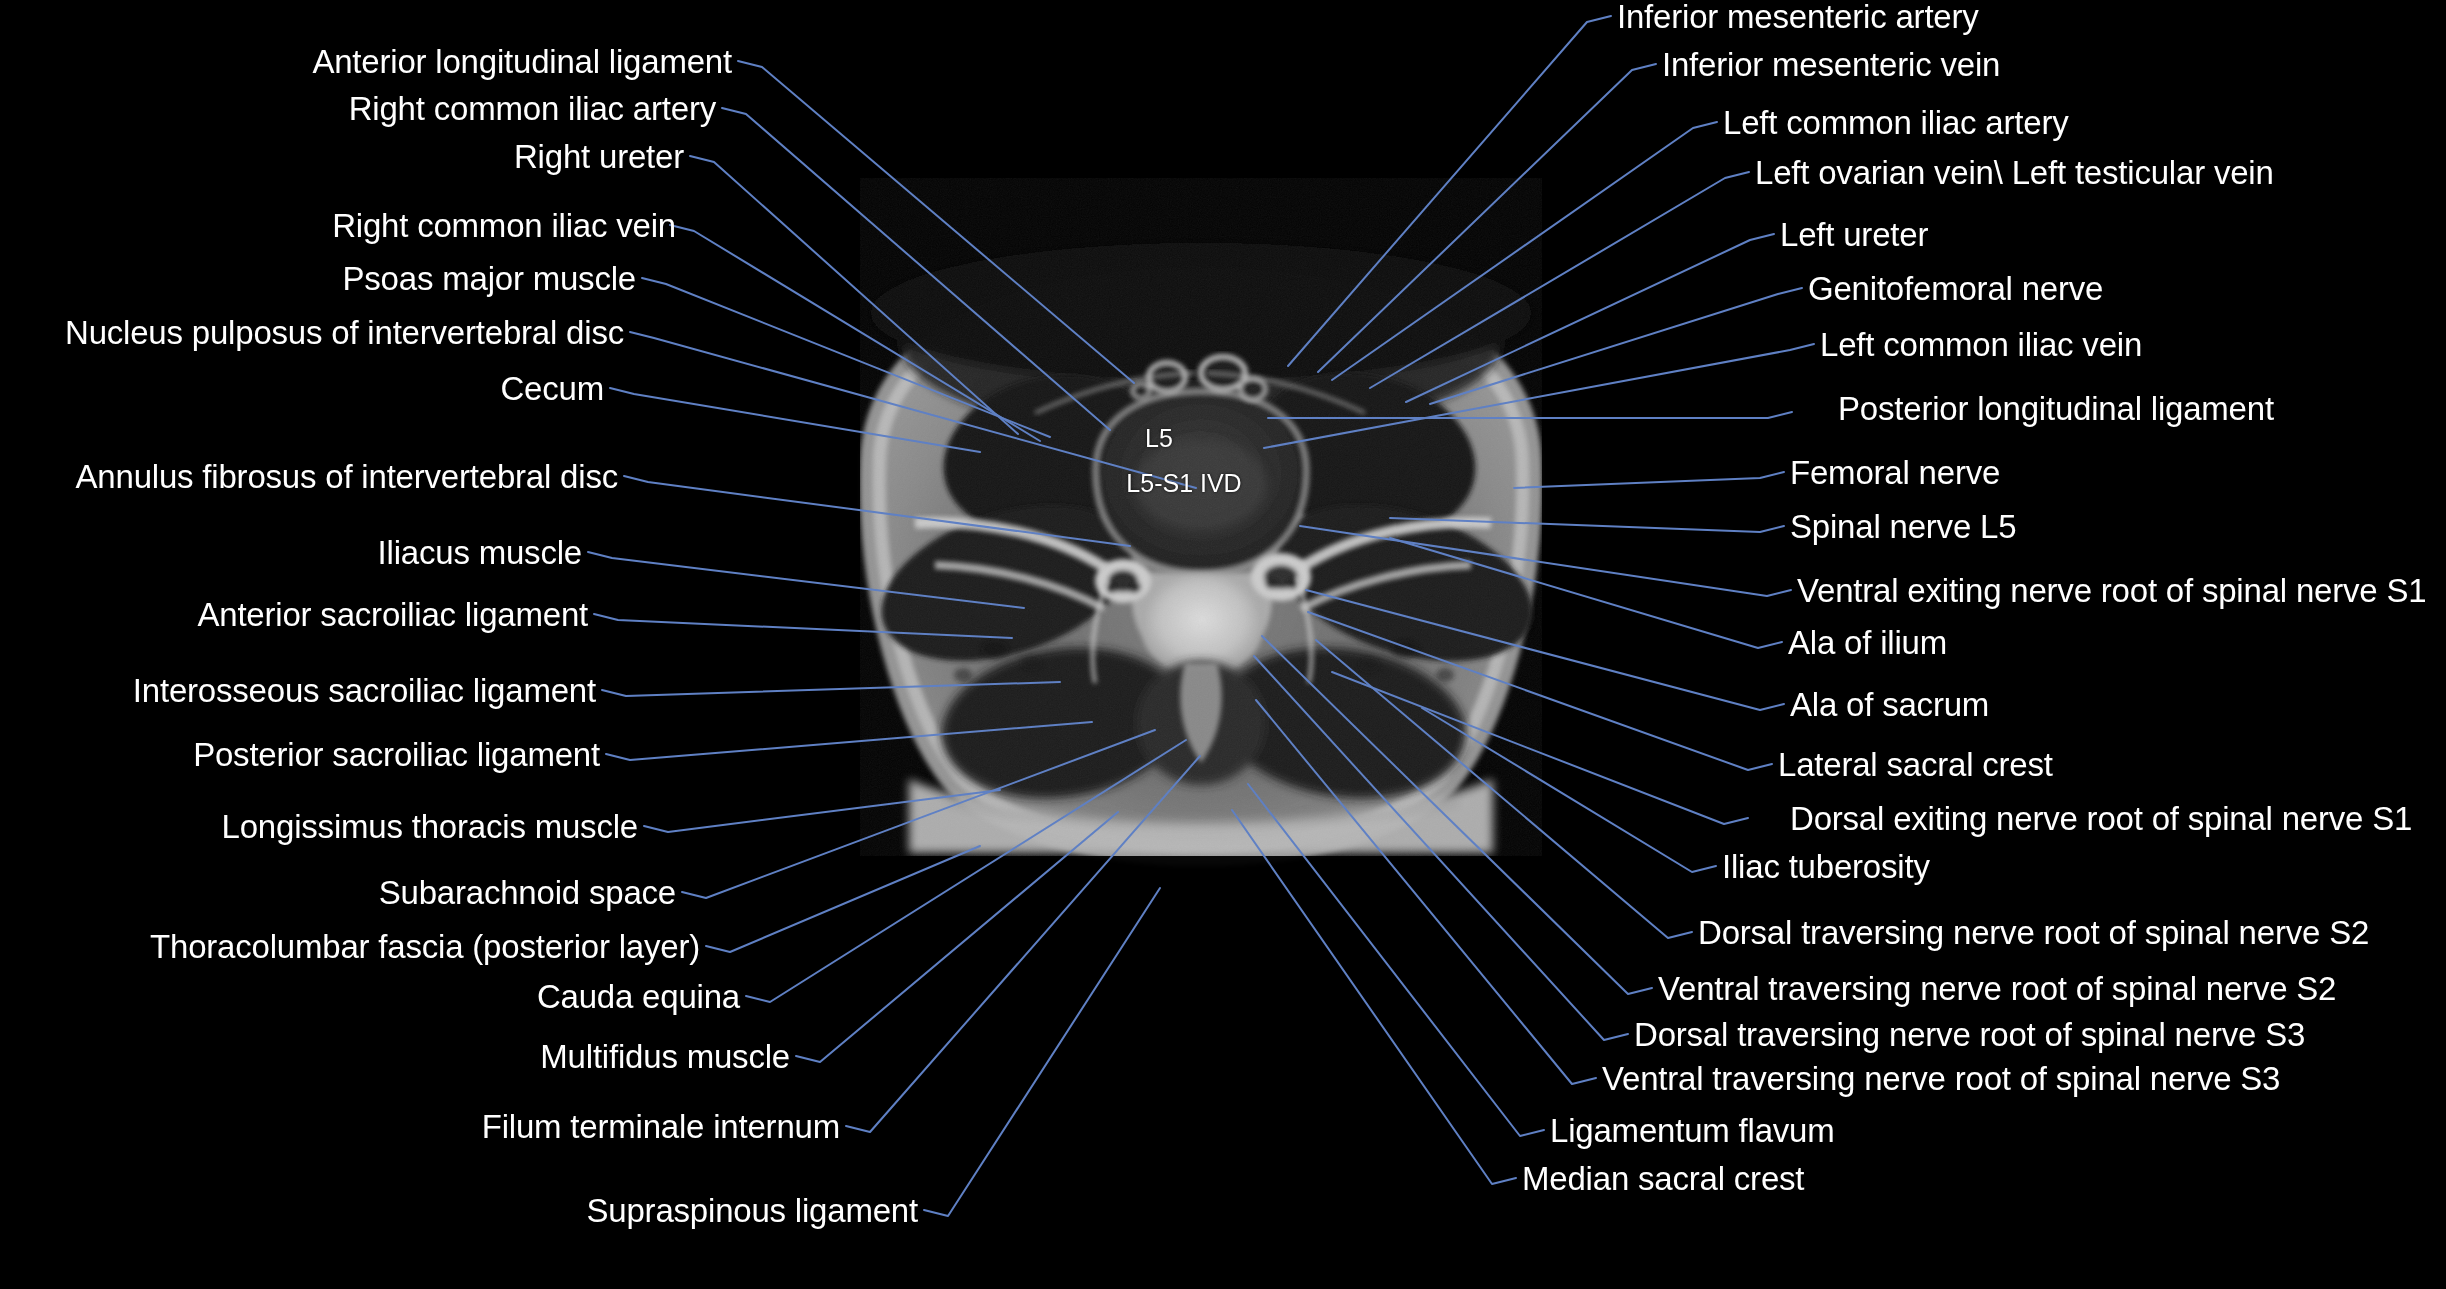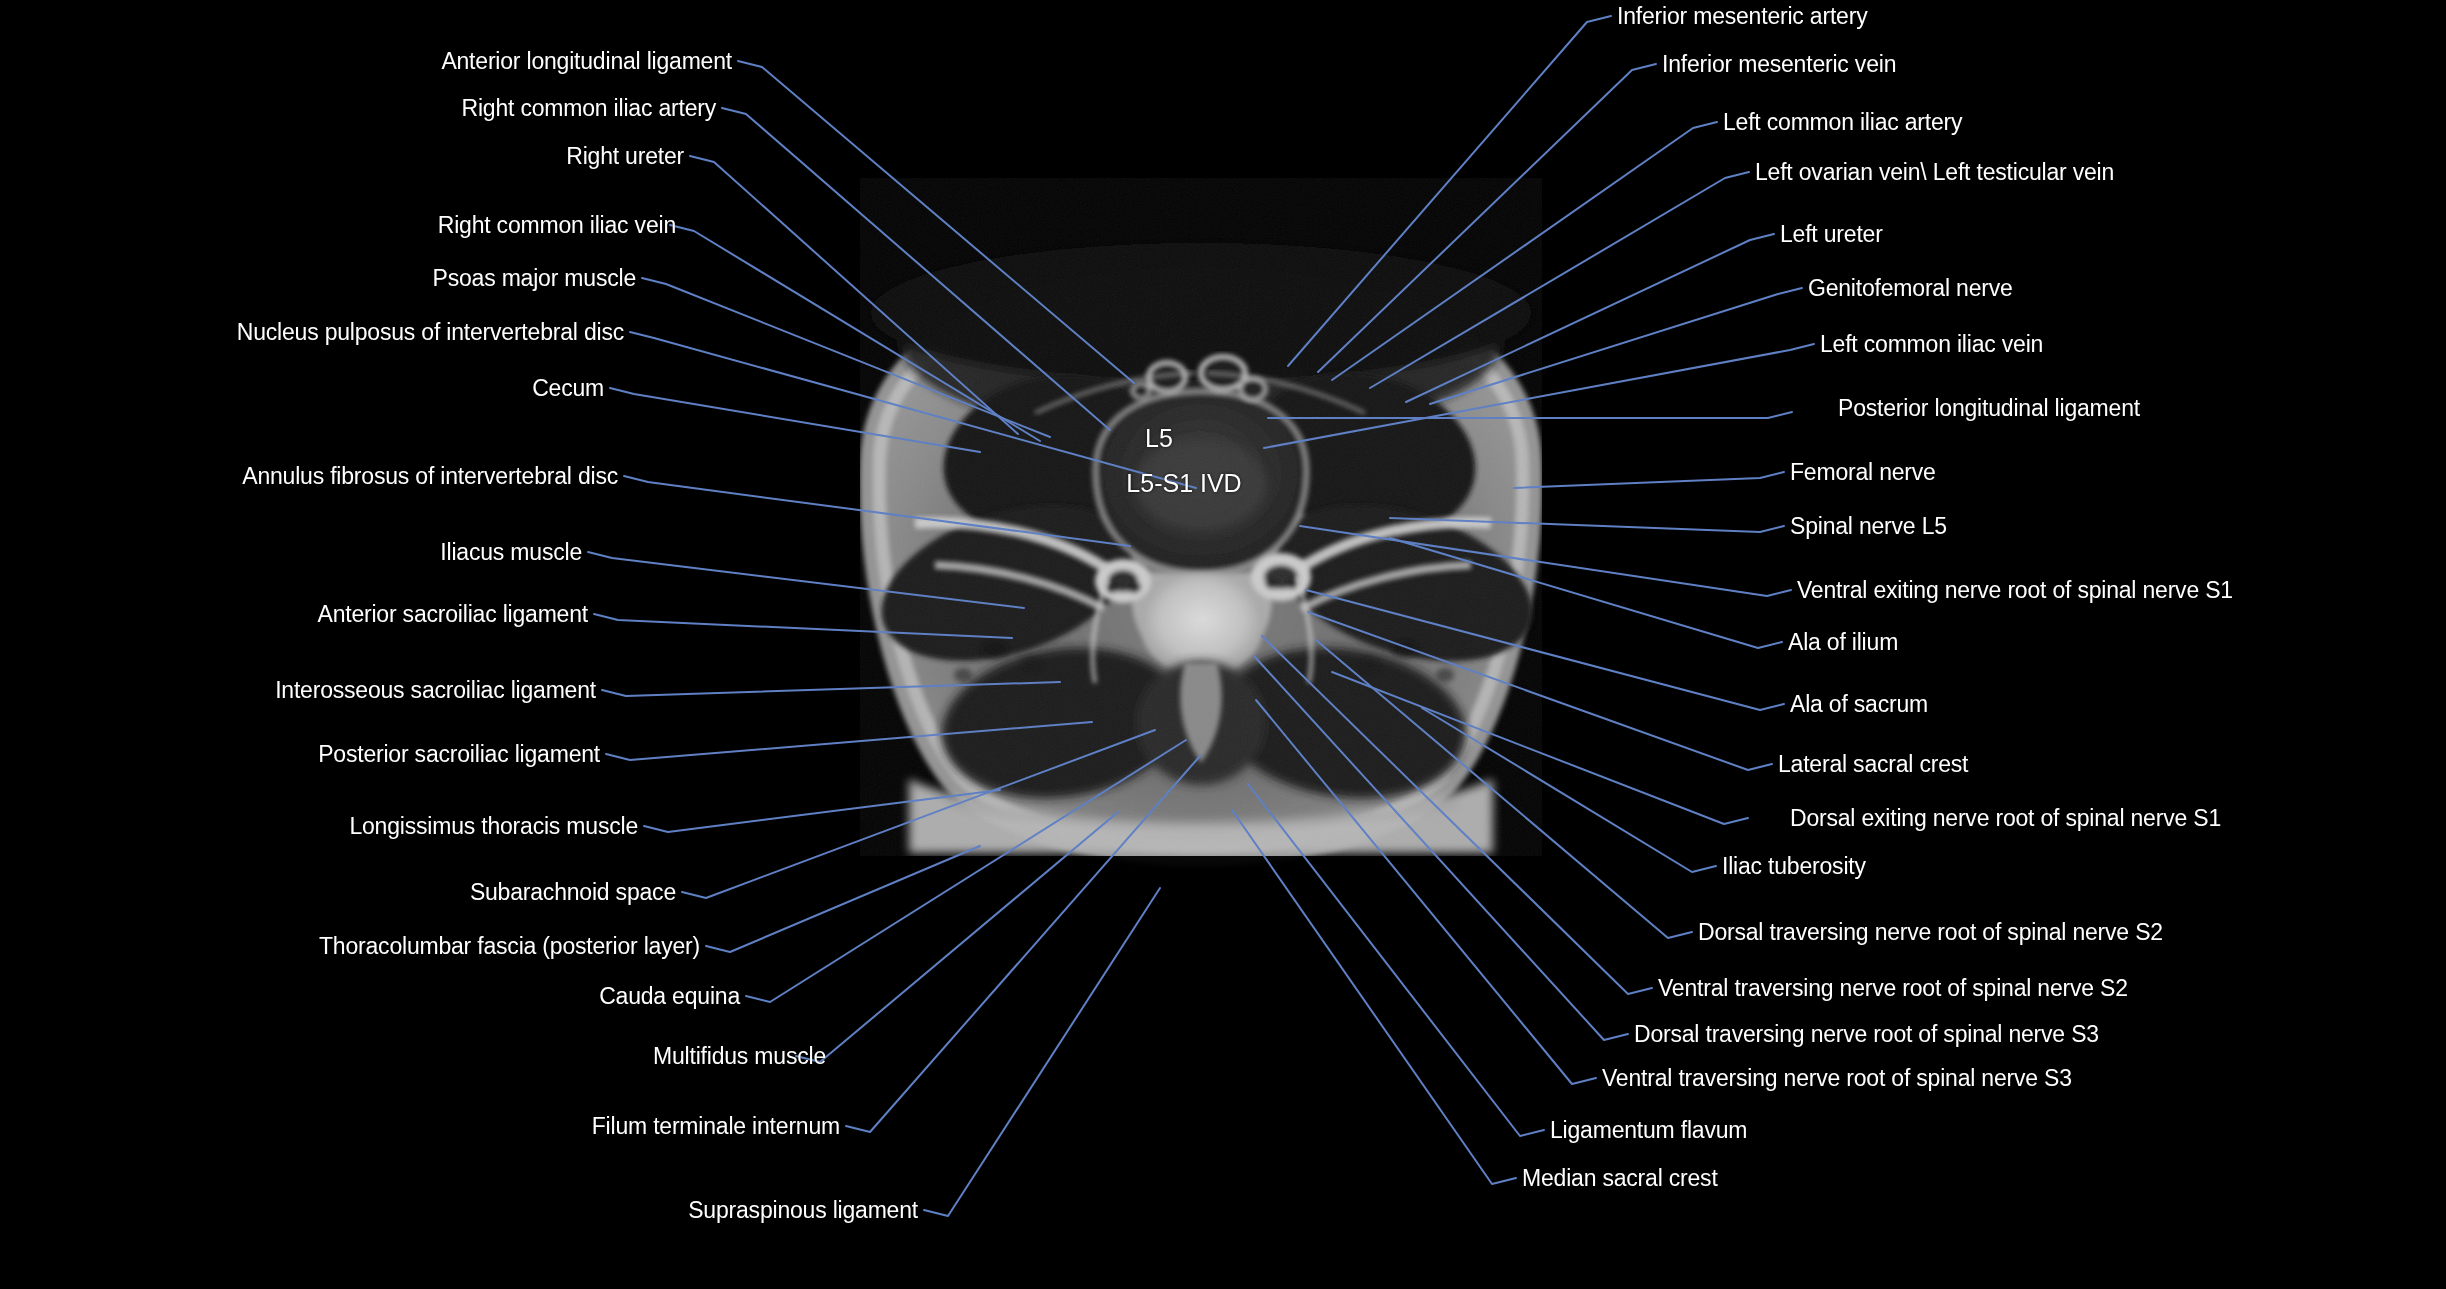--- a/index.html
+++ b/index.html
@@ -25,21 +25,21 @@
   #leaders{
     position:absolute; left:0; top:0;
     width:2446px; height:1289px;
     pointer-events:none;
   }
 
   
   .lbl{
     position:absolute;
     color:#ffffff;
-    font-size:23px;
+    font-size:33px;
     line-height:1;
     white-space:nowrap;
     letter-spacing:-0.2px;
     text-shadow:0 0 1px rgba(0,0,0,.9);
   }
   .lbl.r{ text-align:right; transform:translateY(-50%); }
   .lbl.l{ text-align:left;  transform:translateY(-50%); }
 
   
   .inlbl{
@@ -280,21 +280,21 @@
       <div class="lbl r" style="top: 388px; left: 0px; width: 604px; text-align: right;">Cecum</div>
       <div class="lbl r" style="top: 476px; left: 0px; width: 618px; text-align: right;">Annulus fibrosus of intervertebral disc</div>
       <div class="lbl r" style="top: 552px; left: 0px; width: 582px; text-align: right;">Iliacus muscle</div>
       <div class="lbl r" style="top: 614px; left: 0px; width: 588px; text-align: right;">Anterior sacroiliac ligament</div>
       <div class="lbl r" style="top: 690px; left: 0px; width: 596px; text-align: right;">Interosseous sacroiliac ligament</div>
       <div class="lbl r" style="top: 754px; left: 0px; width: 600px; text-align: right;">Posterior sacroiliac ligament</div>
       <div class="lbl r" style="top: 826px; left: 0px; width: 638px; text-align: right;">Longissimus thoracis muscle</div>
       <div class="lbl r" style="top: 892px; left: 0px; width: 676px; text-align: right;">Subarachnoid space</div>
       <div class="lbl r" style="top: 946px; left: 0px; width: 700px; text-align: right;">Thoracolumbar fascia (posterior layer)</div>
       <div class="lbl r" style="top: 996px; left: 0px; width: 740px; text-align: right;">Cauda equina</div>
-      <div class="lbl r" style="top: 1056px; left: 0px; width: 790px; text-align: right; padding-left: 36px;">Multifidus muscle</div>
+      <div class="lbl r" style="top: 1056px; left: 0px; width: 790px; text-align: right;">Multifidus muscle</div>
       <div class="lbl r" style="top: 1126px; left: 0px; width: 840px; text-align: right;">Filum terminale internum</div>
       <div class="lbl r" style="top: 1210px; left: 0px; width: 918px; text-align: right;">Supraspinous ligament</div>
     </div>
 
   <div id="right-labels">
       <div class="lbl l" style="top: 16px; left: 1617px; text-align: left;">Inferior mesenteric artery</div>
       <div class="lbl l" style="top: 64px; left: 1662px; text-align: left;">Inferior mesenteric vein</div>
       <div class="lbl l" style="top: 122px; left: 1723px; text-align: left;">Left common iliac artery</div>
       <div class="lbl l" style="top: 172px; left: 1755px; text-align: left;">Left ovarian vein\ Left testicular vein</div>
       <div class="lbl l" style="top: 234px; left: 1780px; text-align: left;">Left ureter</div>

